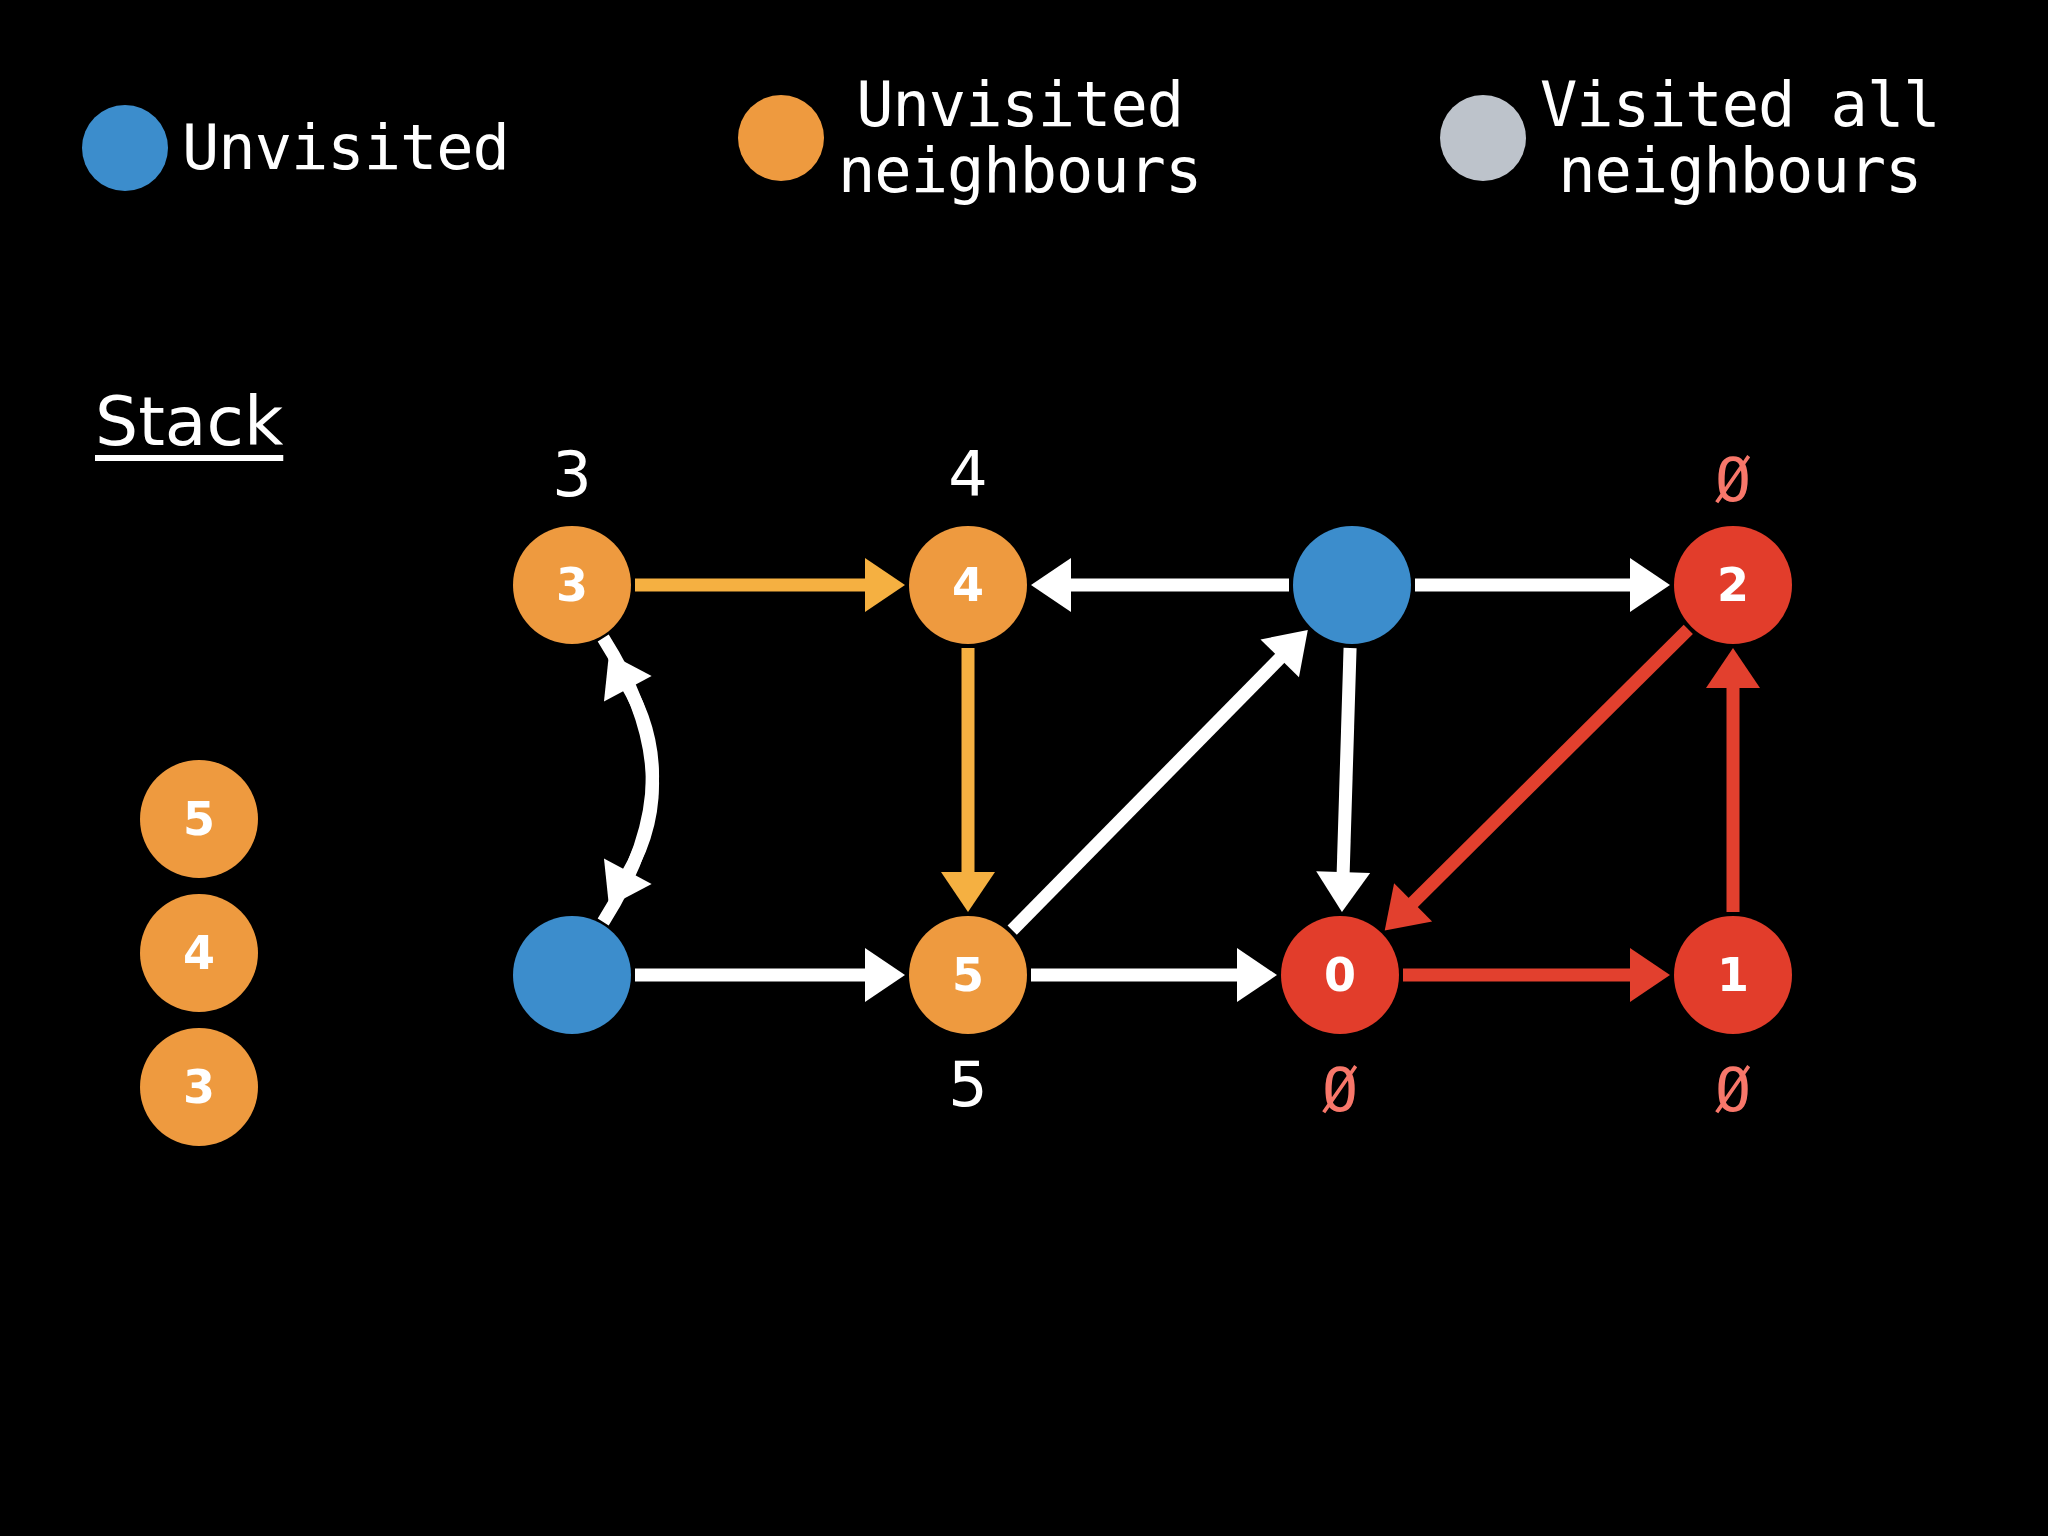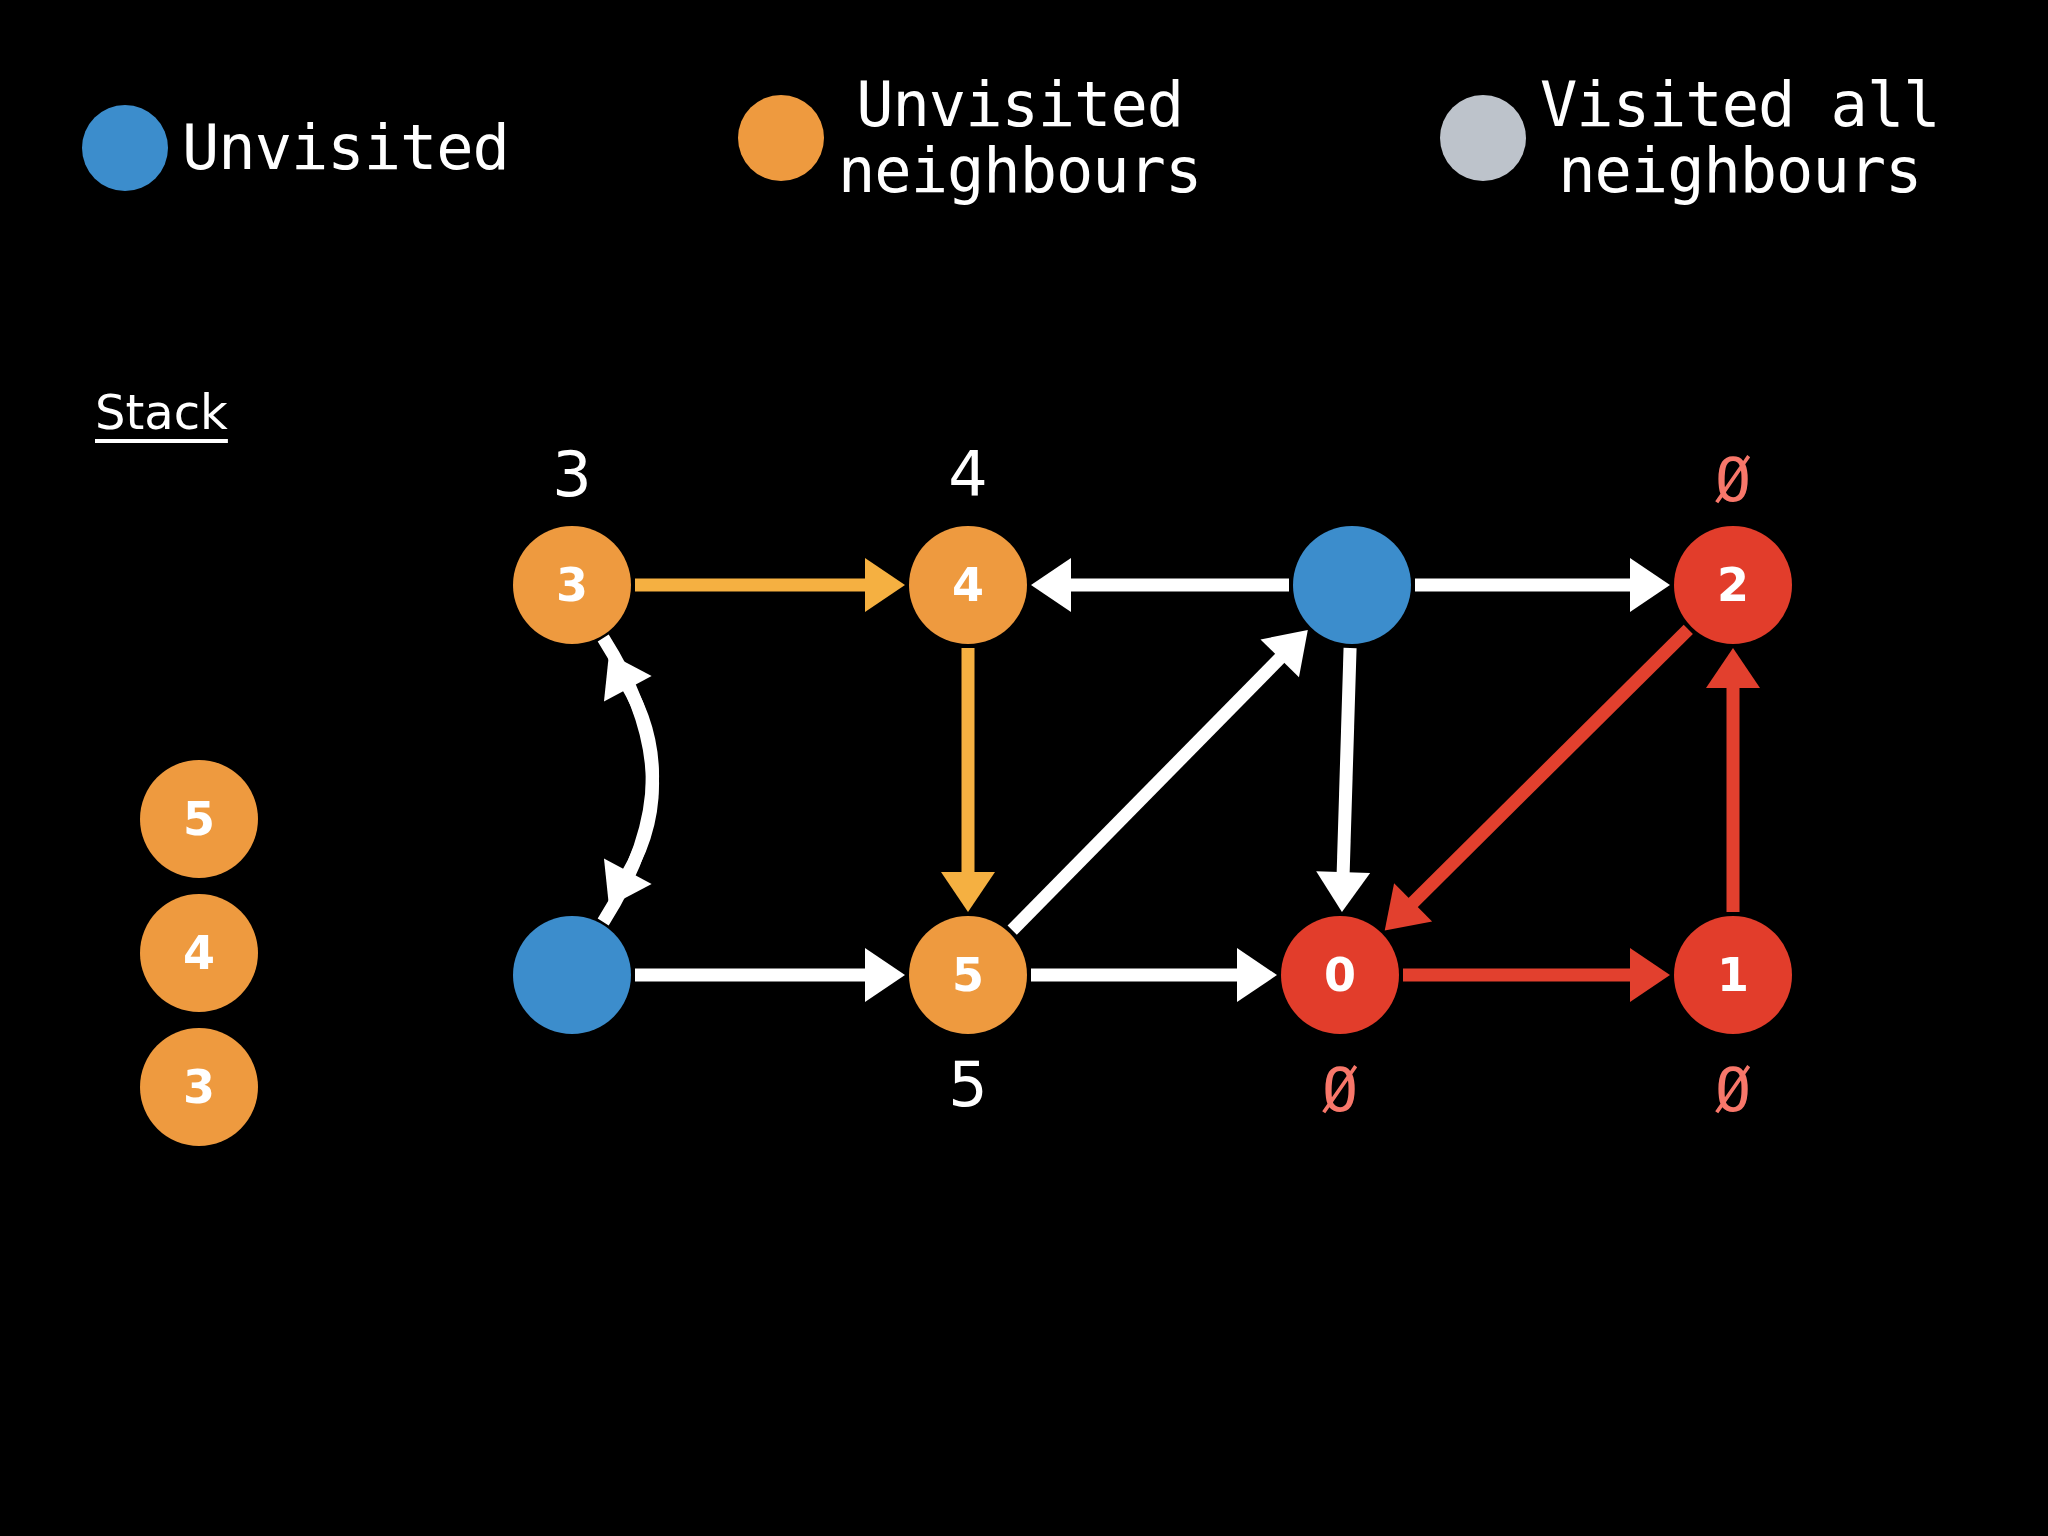--- a/index.html
+++ b/index.html
@@ -56,21 +56,21 @@
     top: 340px;
     width: 460px;
     height: 900px;
   }
   #stack-title {
     position: absolute;
     left: 95px;
     top: 48px;
     color: #ffffff;
     font-family: "DejaVu Sans", sans-serif;
-    font-size: 48px;
+    font-size: 68px;
     text-decoration: underline;
     text-underline-offset: 10px;
     line-height: 1;
   }
   #stack-items {
     position: absolute;
     left: 140px;
     top: 420px;
     display: flex;
     flex-direction: column;

